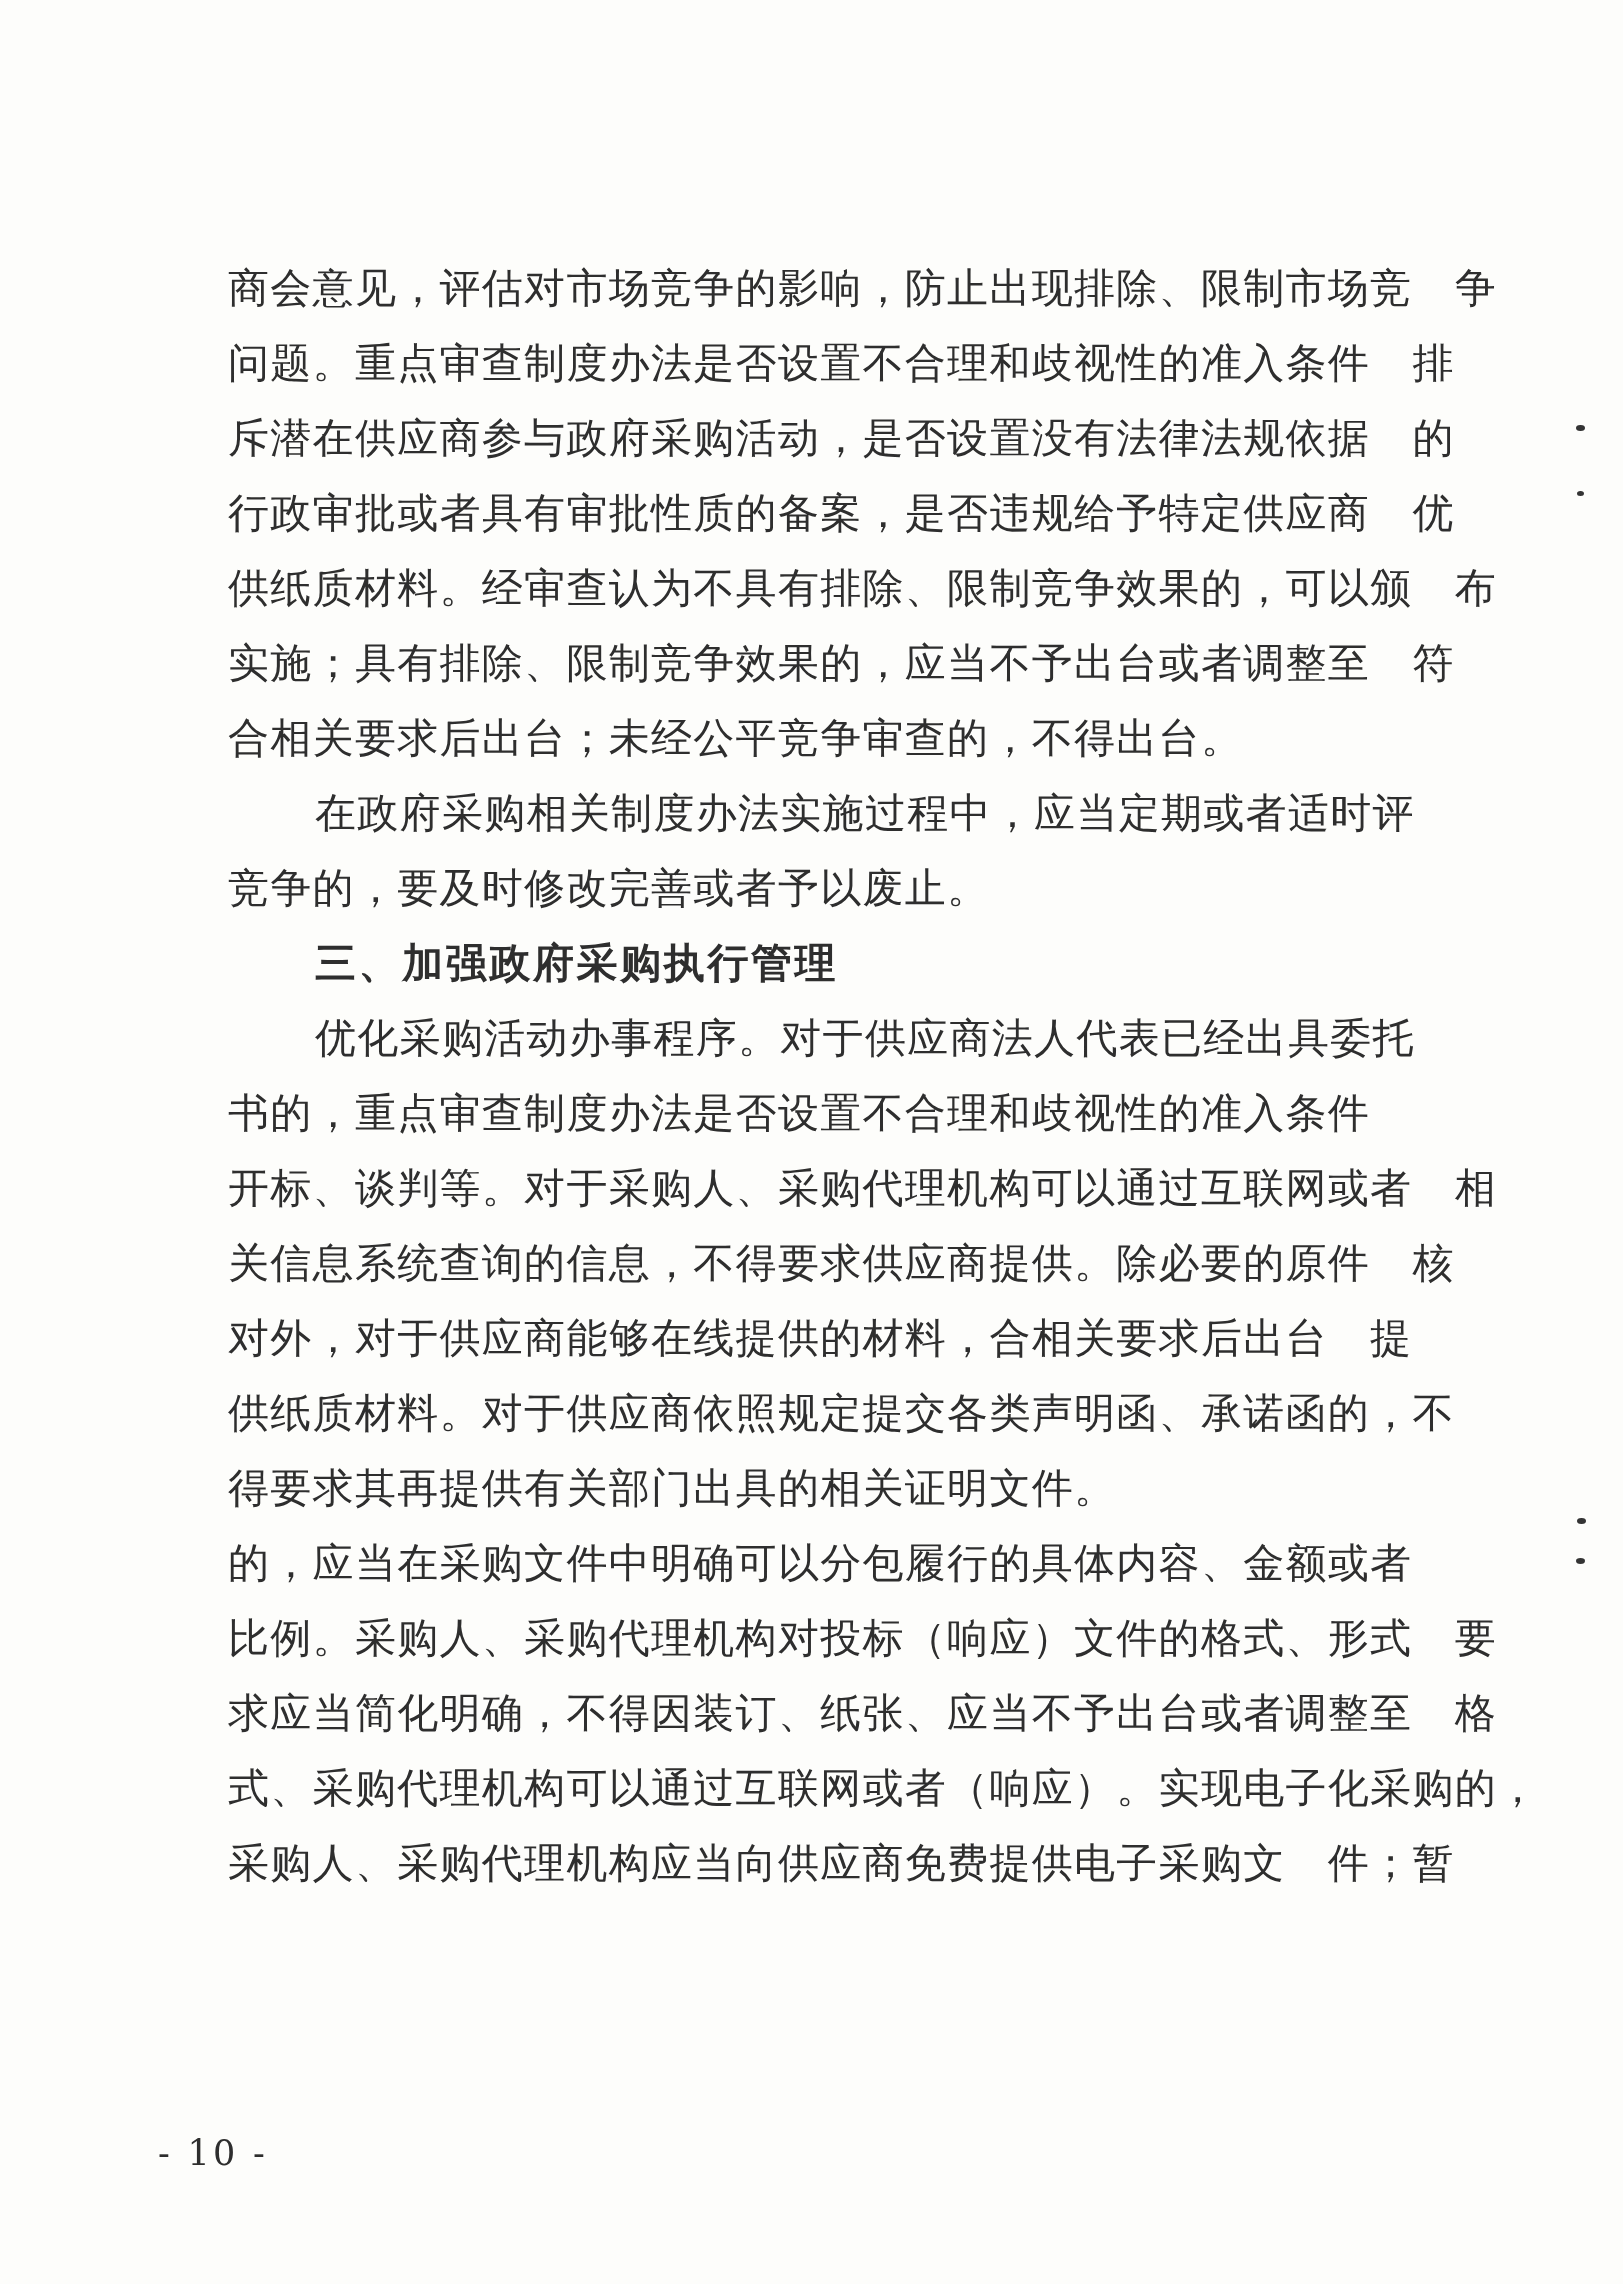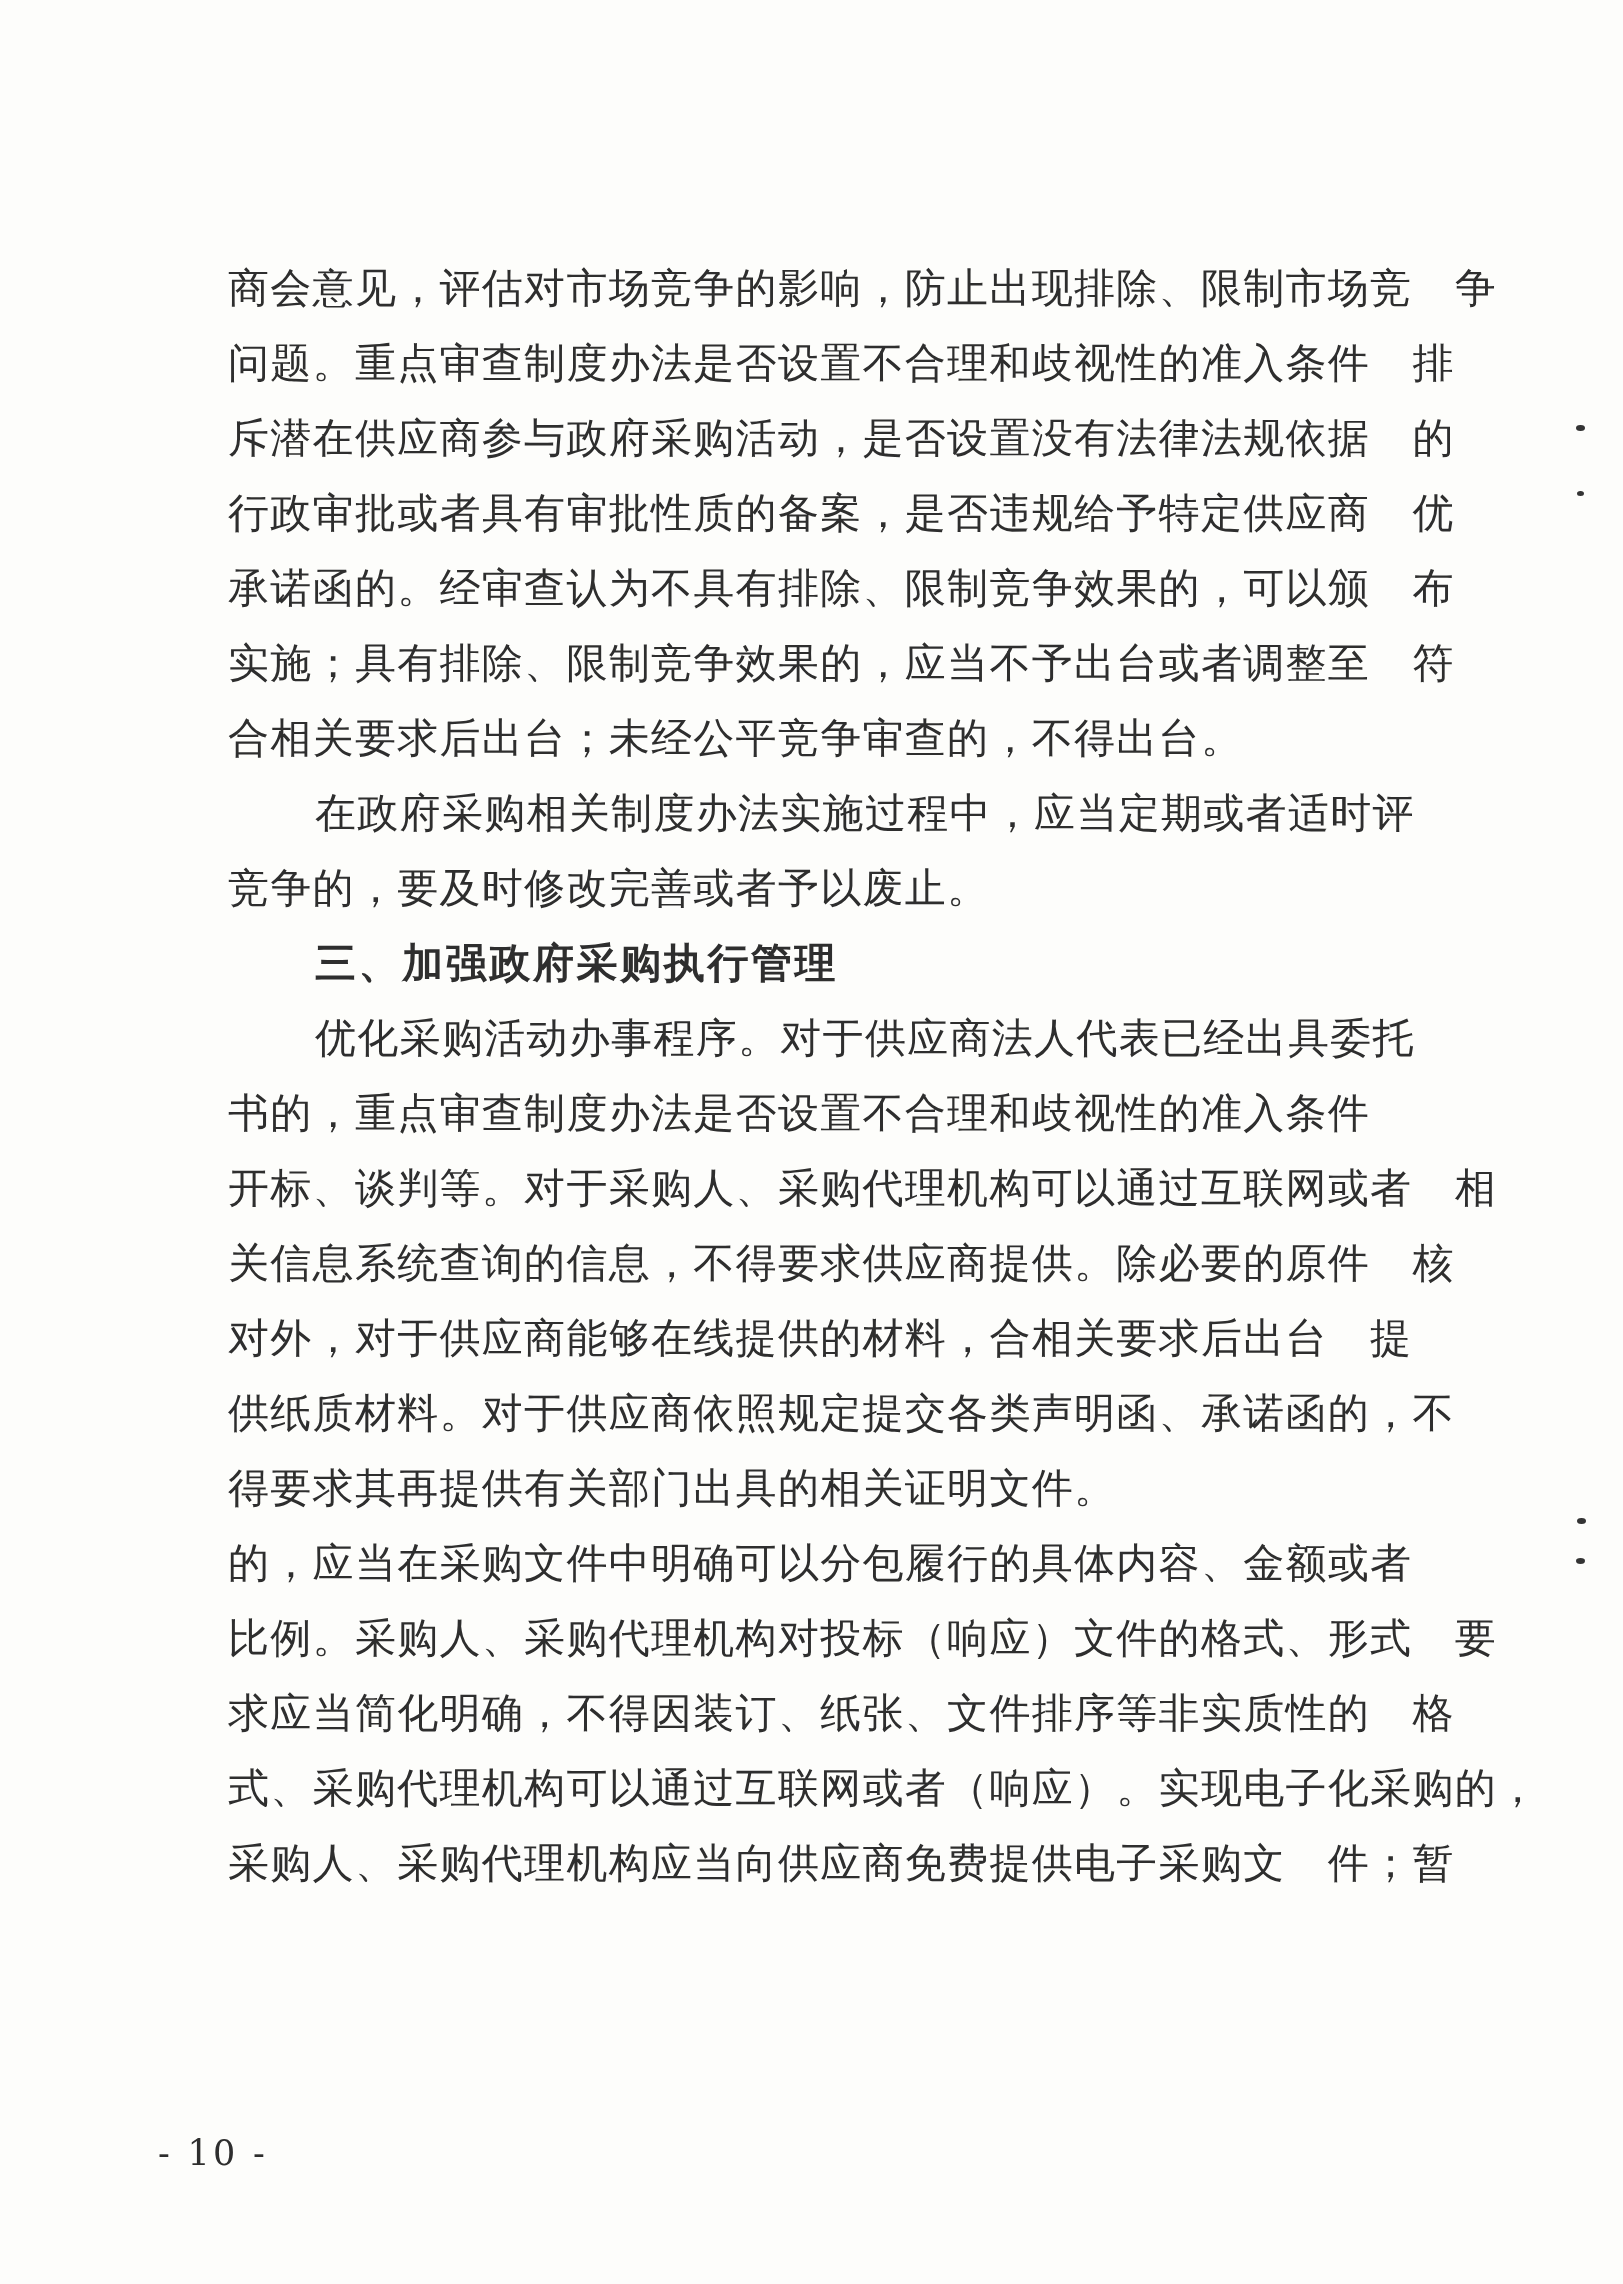--- a/index.html
+++ b/index.html
@@ -65,36 +65,36 @@
 </style>
 </head>
 <body style="--page-bg: #fdfdfb; --ink: #2e2e2e;">
 
 <div class="page">
   <div class="text-block">
       <div class="line">商会意见，评估对市场竞争的影响，防止出现排除、限制市场竞　争</div>
       <div class="line">问题。重点审查制度办法是否设置不合理和歧视性的准入条件　排</div>
       <div class="line">斥潜在供应商参与政府采购活动，是否设置没有法律法规依据　的</div>
       <div class="line">行政审批或者具有审批性质的备案，是否违规给予特定供应商　优</div>
-      <div class="line">承诺函的。经审查认为不具有排除、限制竞争效果的，可以颁　布</div>
+      <div class="line">供纸质材料。经审查认为不具有排除、限制竞争效果的，可以颁　布</div>
       <div class="line">实施；具有排除、限制竞争效果的，应当不予出台或者调整至　符</div>
       <div class="line">合相关要求后出台；未经公平竞争审查的，不得出台。</div>
       <div class="line indent">在政府采购相关制度办法实施过程中，应当定期或者适时评</div>
       <div class="line">竞争的，要及时修改完善或者予以废止。</div>
       <div class="line indent bold">三、加强政府采购执行管理</div>
       <div class="line indent">优化采购活动办事程序。对于供应商法人代表已经出具委托</div>
       <div class="line">书的，重点审查制度办法是否设置不合理和歧视性的准入条件</div>
       <div class="line">开标、谈判等。对于采购人、采购代理机构可以通过互联网或者　相</div>
       <div class="line">关信息系统查询的信息，不得要求供应商提供。除必要的原件　核</div>
       <div class="line">对外，对于供应商能够在线提供的材料，合相关要求后出台　提</div>
       <div class="line">供纸质材料。对于供应商依照规定提交各类声明函、承诺函的，不</div>
       <div class="line">得要求其再提供有关部门出具的相关证明文件。</div>
       <div class="line">的，应当在采购文件中明确可以分包履行的具体内容、金额或者</div>
       <div class="line">比例。采购人、采购代理机构对投标（响应）文件的格式、形式　要</div>
-      <div class="line">求应当简化明确，不得因装订、纸张、文件排序等非实质性的　格</div>
+      <div class="line">求应当简化明确，不得因装订、纸张、应当不予出台或者调整至　格</div>
       <div class="line">式、采购代理机构可以通过互联网或者（响应）。实现电子化采购的，</div>
       <div class="line">采购人、采购代理机构应当向供应商免费提供电子采购文　件；暂</div>
     </div>
   <div class="page-number">- 10 -</div>
   <div class="speck speck-1"></div>
   <div class="speck speck-2"></div>
   <div class="speck speck-3"></div>
   <div class="speck speck-4"></div>
 </div>
 

